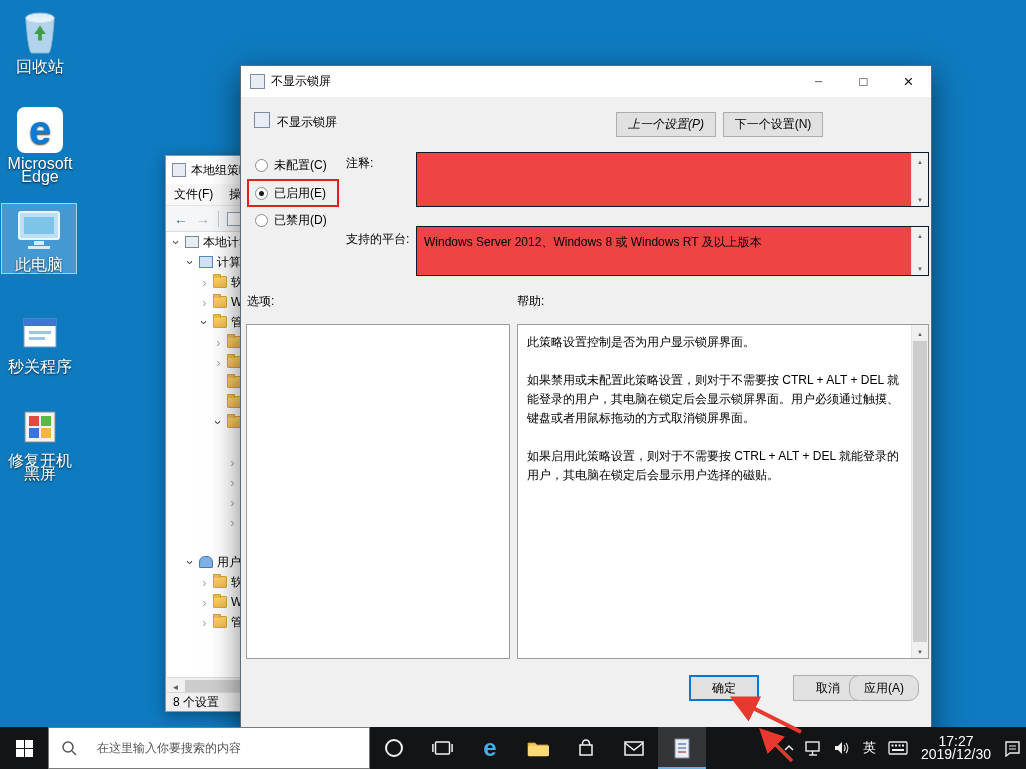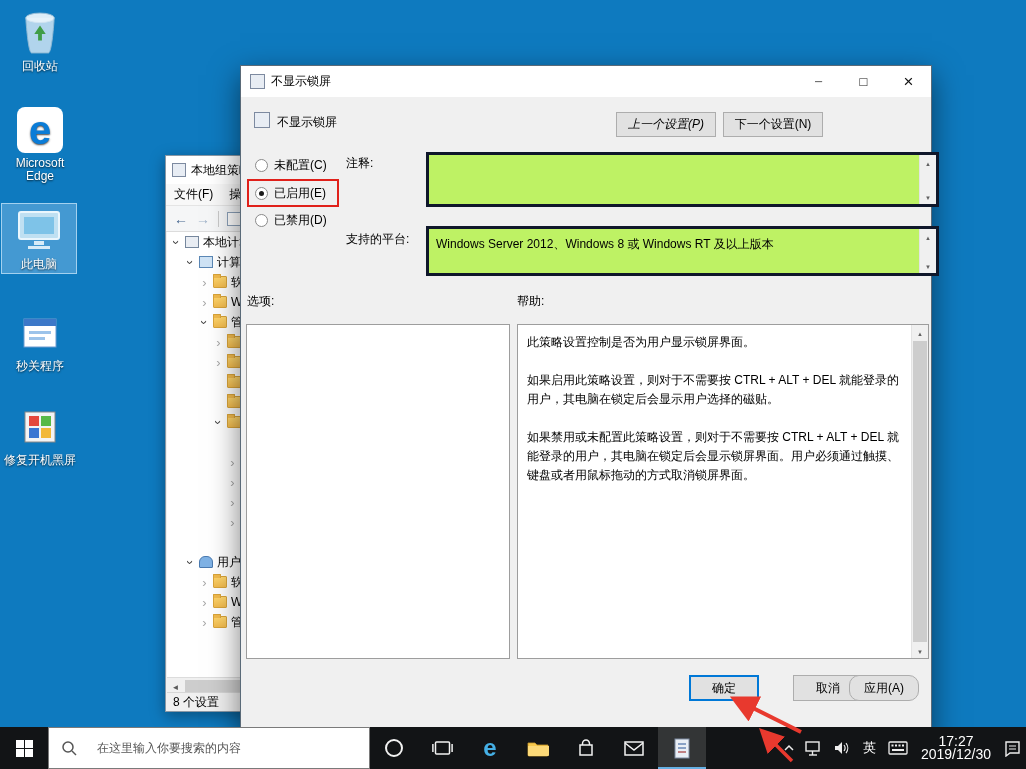--- a/index.html
+++ b/index.html
@@ -1,21 +1,21 @@
 <!DOCTYPE html>
 <html><head>
 <meta charset="utf-8">
 <style>
   * { margin:0; padding:0; box-sizing:border-box; }
   html,body { width:1026px; height:769px; overflow:hidden;
     font-family:"Liberation Sans","DejaVu Sans",sans-serif; font-size:12px; }
   .screen { position:relative; width:1026px; height:769px; background:#0e7abf; overflow:hidden; }
 
   
-  .dicon { position:absolute; width:76px; text-align:center; color:#fff; font-size:12px;
+  .dicon { position:absolute; width:76px; text-align:center; color:#fff; font-size:16px;
     text-shadow:0 1px 2px rgba(0,0,0,.75); z-index:10; padding:2px 0; }
   .dicon .ic { height:50px; display:flex; align-items:center; justify-content:center; }
   .dicon .dlabel { margin-top:2px; line-height:13px; }
   .dicon.selected { background:rgba(150,200,240,.40); border:1px solid rgba(215,240,255,.65); }
   .edge-tile { width:46px; height:46px; background:#fff; border-radius:8px;
     display:flex; align-items:center; justify-content:center; }
   .edge-tile::after { content:"e"; color:#0a7cd7; font-size:40px; font-weight:bold; line-height:1; }
 
   
   .gpedit { position:absolute; left:165px; top:155px; width:640px; height:557px;
@@ -75,21 +75,21 @@
     margin-right:6px; position:relative; }
   .rdot.checked::after { content:""; position:absolute; left:3px; top:3px; width:5px; height:5px;
     border-radius:50%; background:#1a1a1a; }
   .red-box { position:absolute; left:6px; top:82px; width:92px; height:28px;
     border:2px solid #e0201a; pointer-events:none; }
   .lbl { position:absolute; color:#000; }
   .lbl-comment { left:105px; top:58px; }
   .lbl-supported { left:105px; top:134px; }
   .lbl-options { left:6px; top:196px; }
   .lbl-help { left:276px; top:196px; }
-  .box { position:absolute; background:#bef264; border:3px solid #0f172a;margin-left:10px; }
+  .box { position:absolute; background:#ef4444; border:1px solid #0f172a; }
   .comment-box { left:175px; top:55px; width:513px; height:55px; }
   .supported-box { left:175px; top:129px; width:513px; height:50px; }
   .sup-text { position:absolute; left:7px; top:7px; right:24px; color:#000; }
   .sb-v { position:absolute; top:0; right:0; bottom:0; width:17px; background:#f0f0f0; border-left:1px solid #e3e3e3; }
   .sb-up, .sb-down { position:absolute; left:0; width:16px; height:15px; text-align:center; line-height:15px; }
   .sb-up { top:0; } .sb-down { bottom:0; }
   .sb-up::after { content:"▲"; font-size:6px; color:#606060; }
   .sb-down::after { content:"▼"; font-size:6px; color:#606060; }
   .sb-thumb { position:absolute; left:1px; right:1px; top:16px; bottom:16px; background:#cdcdcd; }
   .panel { position:absolute; background:#fff; border:1px solid #9d9d9d; }
@@ -354,22 +354,22 @@
           <span class="sb-down"></span>
         </div>
       </div>
 
       <div class="lbl lbl-options">选项:</div>
       <div class="lbl lbl-help">帮助:</div>
       <div class="panel options-panel"></div>
       <div class="panel help-panel">
         <div class="help-text">
           <p>此策略设置控制是否为用户显示锁屏界面。</p>
+          <p>如果禁用或未配置此策略设置，则对于不需要按 CTRL + ALT + DEL 就能登录的用户，其电脑在锁定后会显示锁屏界面。用户必须通过触摸、键盘或者用鼠标拖动的方式取消锁屏界面。</p>
           <p>如果启用此策略设置，则对于不需要按 CTRL + ALT + DEL 就能登录的用户，其电脑在锁定后会显示用户选择的磁贴。</p>
-          <p>如果禁用或未配置此策略设置，则对于不需要按 CTRL + ALT + DEL 就能登录的用户，其电脑在锁定后会显示锁屏界面。用户必须通过触摸、键盘或者用鼠标拖动的方式取消锁屏界面。</p>
         </div>
         <div class="sb-v">
           <span class="sb-up"></span>
           <span class="sb-thumb"></span>
           <span class="sb-down"></span>
         </div>
       </div>
 
       <button class="btn ok-btn">确定</button>
       <button class="btn cancel-btn">取消</button>

